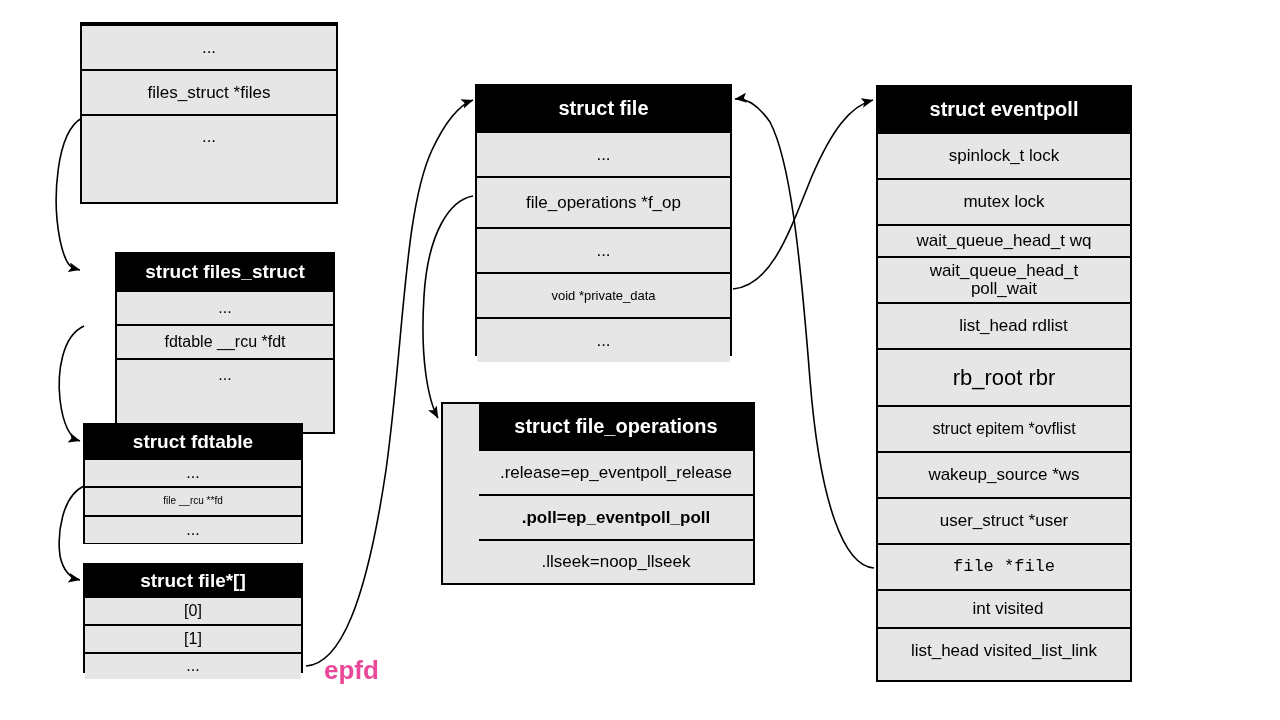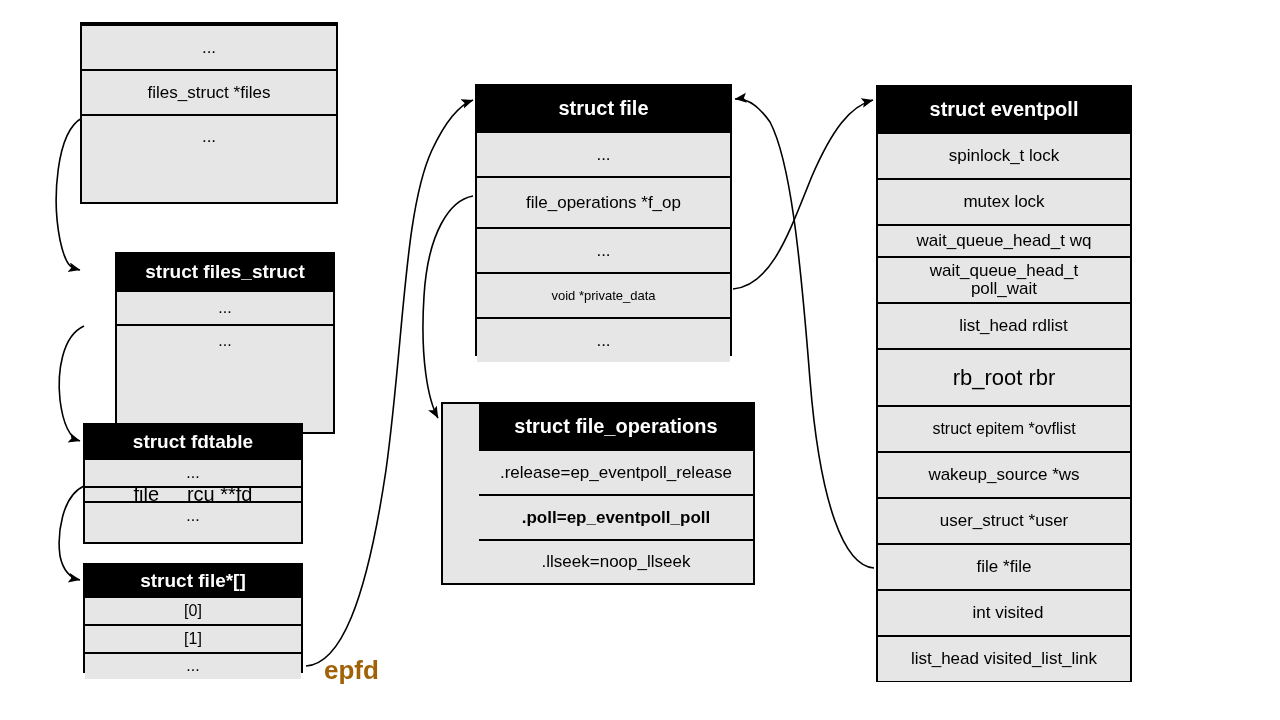--- a/index.html
+++ b/index.html
@@ -54,21 +54,21 @@
   .arrows {
     position: absolute;
     left: 0; top: 0;
     width: 1280px;
     height: 720px;
     pointer-events: none;
   }
   .epfd-label {
     position: absolute;
     font-weight: bold;
-    color: #a16207;
+    color: #ec4899;
     white-space: nowrap;
   }
 </style>
 </head>
 <body>
 
 <div id="canvas">
 
   <svg class="arrows" viewBox="0 0 1280 720">
     <defs>
@@ -94,27 +94,28 @@
 
   <div class="struct-box" style="left:80px; top:22px; width:258px; height:182px;">
     <div class="struct-row" style="height:45px; font-size:17px;">...</div>
     <div class="struct-row" style="height:45px; font-size:17px;">files_struct *files</div>
     <div class="struct-row" style="height:44px; font-size:17px;">...</div>
   </div>
 
   <div class="struct-box" style="left:83px; top:252px; width:220px; height:182px;margin-left:32px;">
     <div class="struct-header" style="height:36px; font-size:19px;">struct files_struct</div>
     <div class="struct-row" style="height:34px; font-size:16px;">...</div>
+    <div class="struct-row" style="height:34px; font-size:16px;">fdtable __rcu *fdt</div>
     <div class="struct-row" style="height:33px; font-size:16px;">...</div>
   </div>
 
   <div class="struct-box" style="left:83px; top:423px; width:220px; height:121px;">
     <div class="struct-header" style="height:33px; font-size:19px;">struct fdtable</div>
     <div class="struct-row" style="height:28px; font-size:16px;">...</div>
-    <div class="struct-row" style="height:15px; font-size:20px;">file __rcu **fd</div>
+    <div class="struct-row" style="height:29px; font-size:10px;">file __rcu **fd</div>
     <div class="struct-row" style="height:28px; font-size:16px;">...</div>
   </div>
 
   <div class="struct-box" style="left:83px; top:563px; width:220px; height:110px;">
     <div class="struct-header" style="height:31px; font-size:19px;">struct file*[]</div>
     <div class="struct-row" style="height:28px; font-size:16px;">[0]</div>
     <div class="struct-row" style="height:28px; font-size:16px;">[1]</div>
     <div class="struct-row" style="height:27px; font-size:16px;">...</div>
   </div>
 
@@ -141,18 +142,18 @@
     <div class="struct-row" style="height:46px; font-size:17px;">spinlock_t lock</div>
     <div class="struct-row" style="height:46px; font-size:17px;">mutex lock</div>
     <div class="struct-row" style="height:32px; font-size:17px;">wait_queue_head_t wq</div>
     <div class="struct-row" style="height:46px; font-size:17px;">wait_queue_head_t
 poll_wait</div>
     <div class="struct-row" style="height:46px; font-size:17px;padding-left:19px;">list_head rdlist</div>
     <div class="struct-row" style="height:57px; font-size:22px;">rb_root rbr</div>
     <div class="struct-row" style="height:46px; font-size:16px;">struct epitem *ovflist</div>
     <div class="struct-row" style="height:46px; font-size:17px;">wakeup_source *ws</div>
     <div class="struct-row" style="height:46px; font-size:17px;">user_struct *user</div>
-    <div class="struct-row" style="height:46px; font-size:17px;">file *file</div>
-    <div class="struct-row" style="height:46px; font-size:17px;padding-left:8px;">int visited</div>
+    <div class="struct-row" style="height:46px; font-size:17px;font-family:Liberation Mono, monospace;">file *file</div>
+    <div class="struct-row" style="height:38px; font-size:17px;padding-left:8px;">int visited</div>
     <div class="struct-row" style="height:46px; font-size:17px;">list_head visited_list_link</div>
   </div>
 
 </div>
 
 </body></html>

